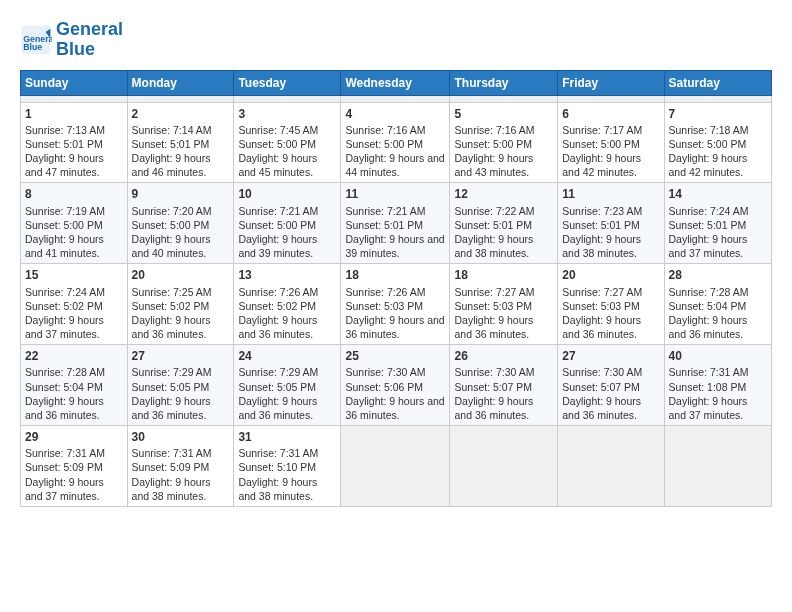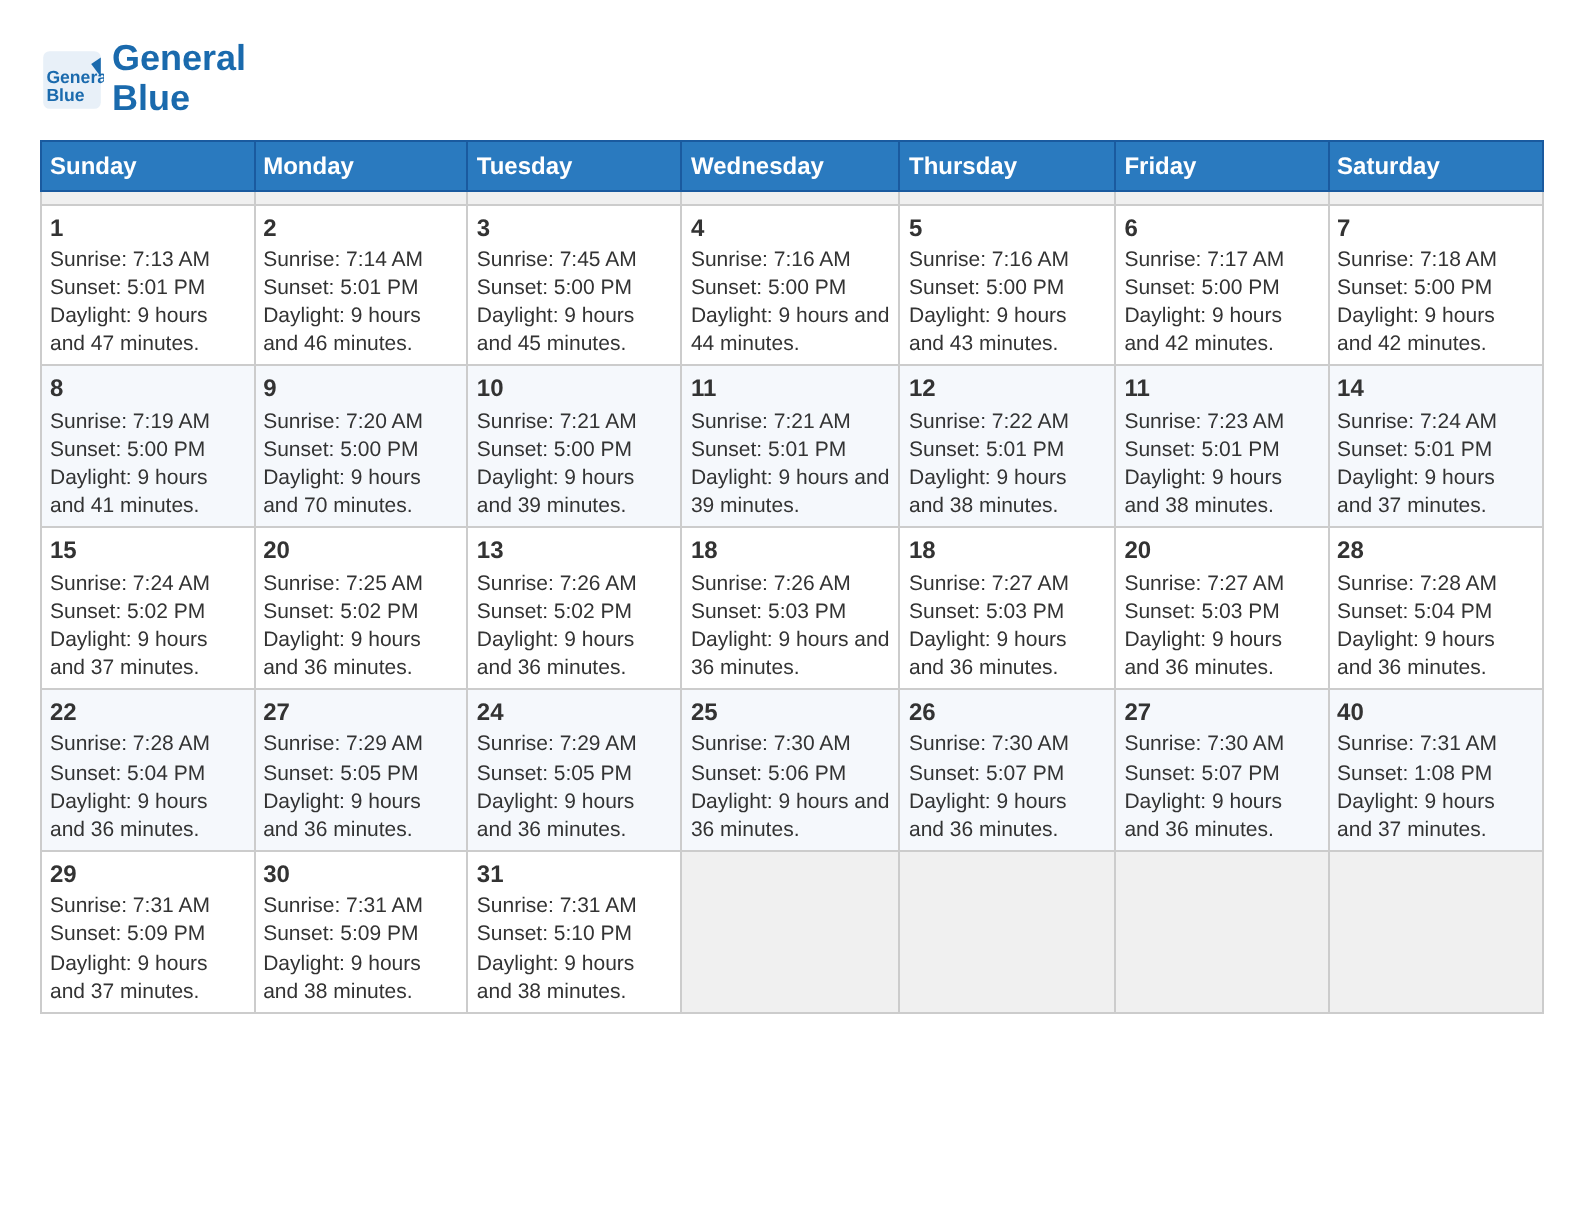--- a/index.html
+++ b/index.html
@@ -181,21 +181,21 @@
           <td>
             <span class="day-num">8</span>
             <div>Sunrise: 7:19 AM</div>
             <div>Sunset: 5:00 PM</div>
             <div>Daylight: 9 hours and 41 minutes.</div>
           </td>
           <td>
             <span class="day-num">9</span>
             <div>Sunrise: 7:20 AM</div>
             <div>Sunset: 5:00 PM</div>
-            <div>Daylight: 9 hours and 70 minutes.</div>
+            <div>Daylight: 9 hours and 40 minutes.</div>
           </td>
           <td>
             <span class="day-num">10</span>
             <div>Sunrise: 7:21 AM</div>
             <div>Sunset: 5:00 PM</div>
             <div>Daylight: 9 hours and 39 minutes.</div>
           </td>
           <td>
             <span class="day-num">11</span>
             <div>Sunrise: 7:21 AM</div>

